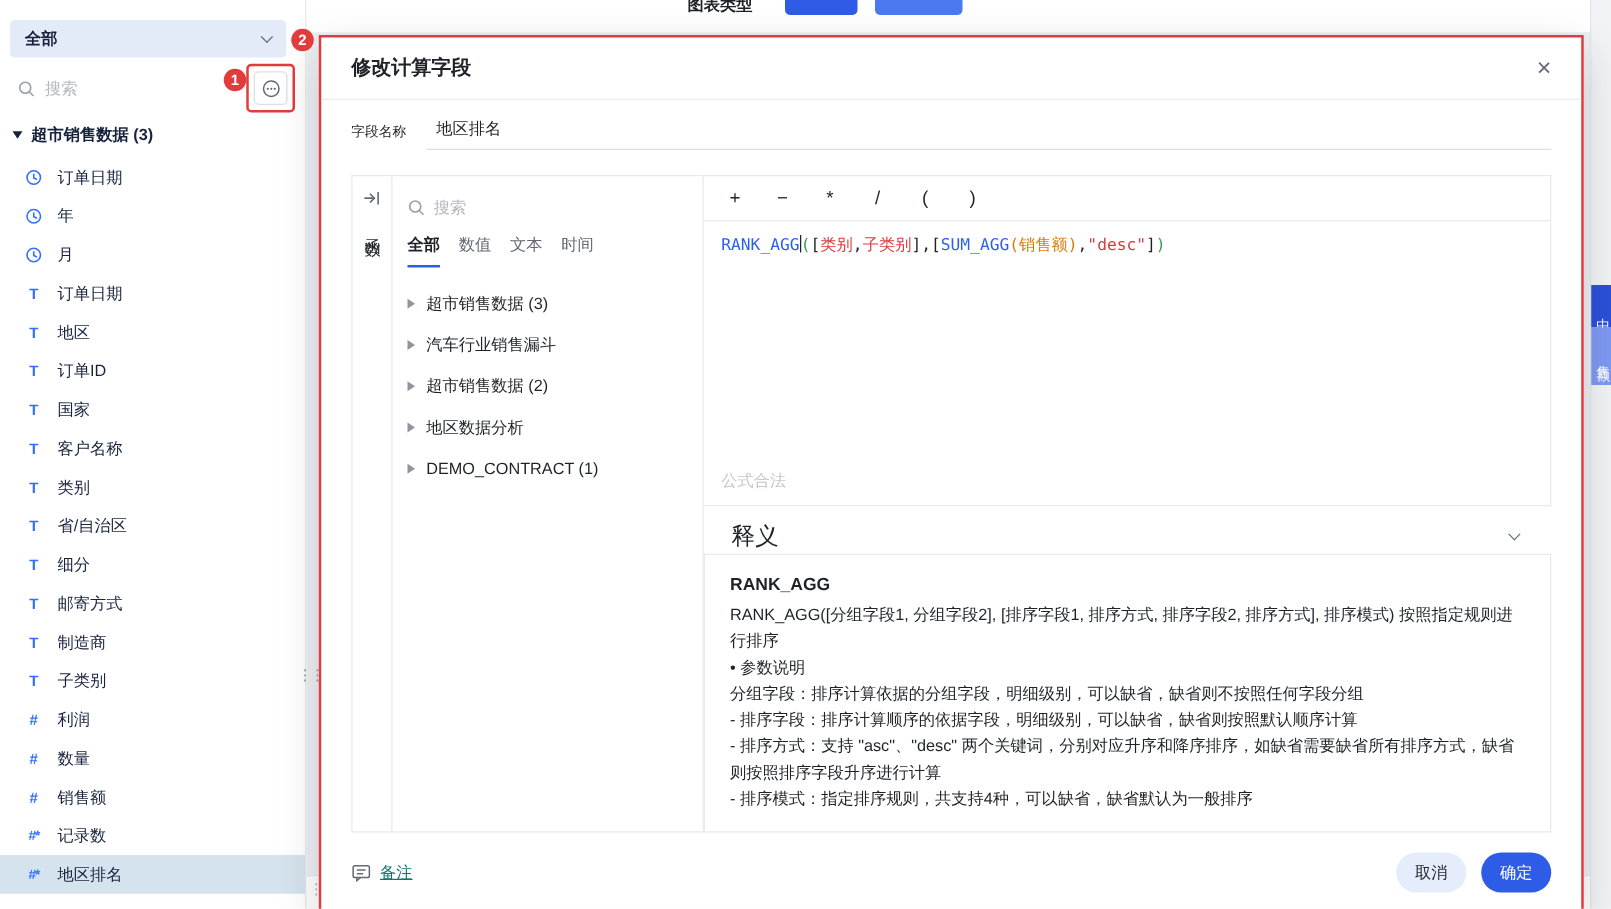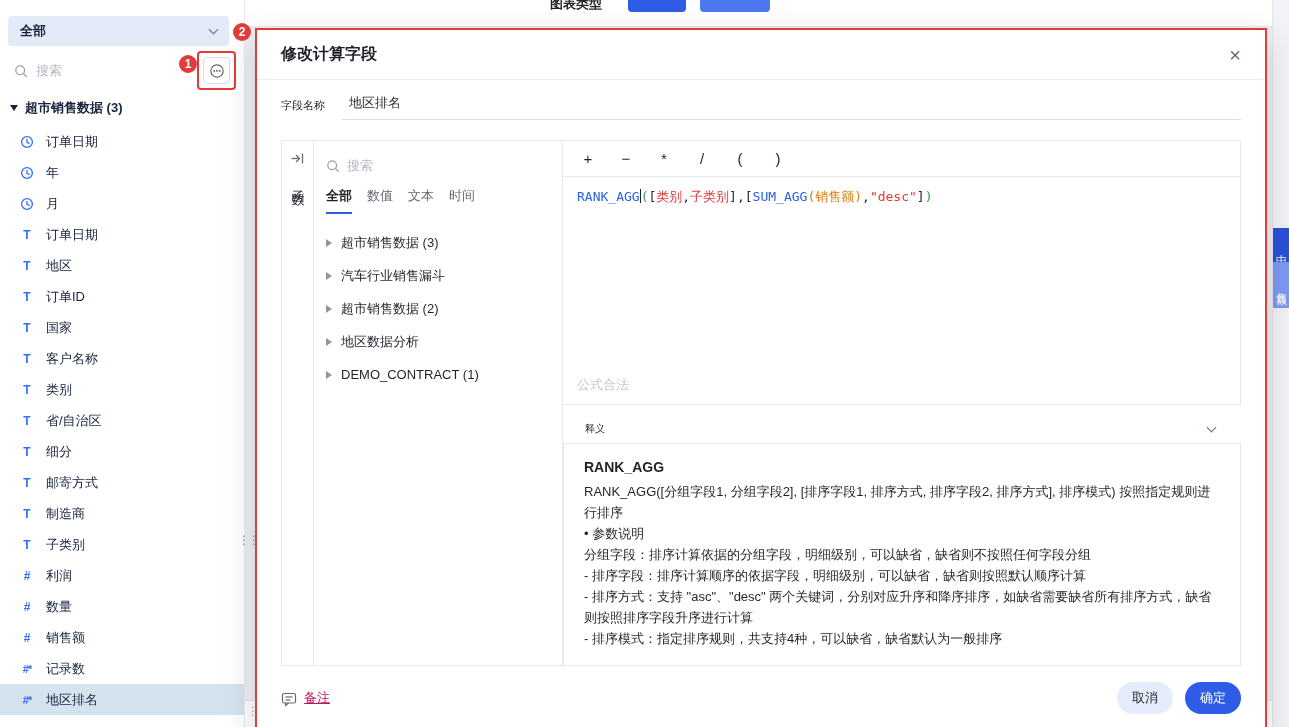--- a/index.html
+++ b/index.html
@@ -68,26 +68,26 @@
   .fn-node { display:flex; align-items:center; gap:9px; height:33px; font-size:13px; color:#1f2329; cursor:pointer; }
   .tri-right { width:0; height:0; border-left:6px solid #8f959e; border-top:4px solid transparent; border-bottom:4px solid transparent; flex:0 0 auto; }
 
   .editor-col { flex:1; display:flex; flex-direction:column; min-width:0; min-height:0; }
   .editor-box { flex:0 0 265px; border:1px solid #e8e9eb; border-left:none; display:flex; flex-direction:column; }
   #ops { flex:0 0 36px; display:flex; align-items:center; gap:24px; padding:0 18px; border-bottom:1px solid #e8e9eb; }
   .op { font-size:15px; color:#1f2329; width:14px; text-align:center; cursor:pointer; }
   #formula { flex:1; padding:10px 14px; font-family:"DejaVu Sans Mono","Liberation Mono",monospace; font-size:13px; line-height:1.5; word-break:break-all; cursor:text; }
   .caret { display:inline-block; width:1px; height:14px; background:#1f2329; vertical-align:-2px; }
   .f-status { padding:0 14px 10px; color:#c3c7cf; font-size:13px; }
-  .expl-header { flex:0 0 28px; margin-top:10px; display:flex; align-items:center; justify-content:space-between; padding:0 26px 0 22px; font-size:10px; color:#1f2329; }
+  .expl-header { flex:0 0 28px; margin-top:10px; display:flex; align-items:center; justify-content:space-between; padding:0 26px 0 22px; font-size:19px; color:#1f2329; }
   #expl { flex:1; border:1px solid #e8e9eb; padding:12px 20px; overflow:hidden; font-size:13px; color:#1f2329; line-height:1.62; min-height:0; }
   .expl-line.bold { font-weight:700; font-size:14px; margin-bottom:2px; }
 
   .m-footer { flex:0 0 64px; display:flex; align-items:center; justify-content:space-between; padding:0 24px; }
-  .note { display:flex; align-items:flex-end; gap:7px; font-size:13px; color:#be185d; cursor:pointer;text-decoration:underline; }
+  .note { display:flex; align-items:center; gap:7px; font-size:13px; color:#0f766e; cursor:pointer;text-decoration:underline; }
   .btns { display:flex; gap:12px; }
   .btn { height:32px; padding:0 15px; border:none; border-radius:16px; font-size:13px; cursor:pointer; font-family:inherit; }
   .btn-cancel { background:#e5edfc; color:#1f2329; }
   .btn-confirm { background:#2e5ce6; color:#fff; }
 </style>
 </head>
 <body>
 
 <div class="page">
 

